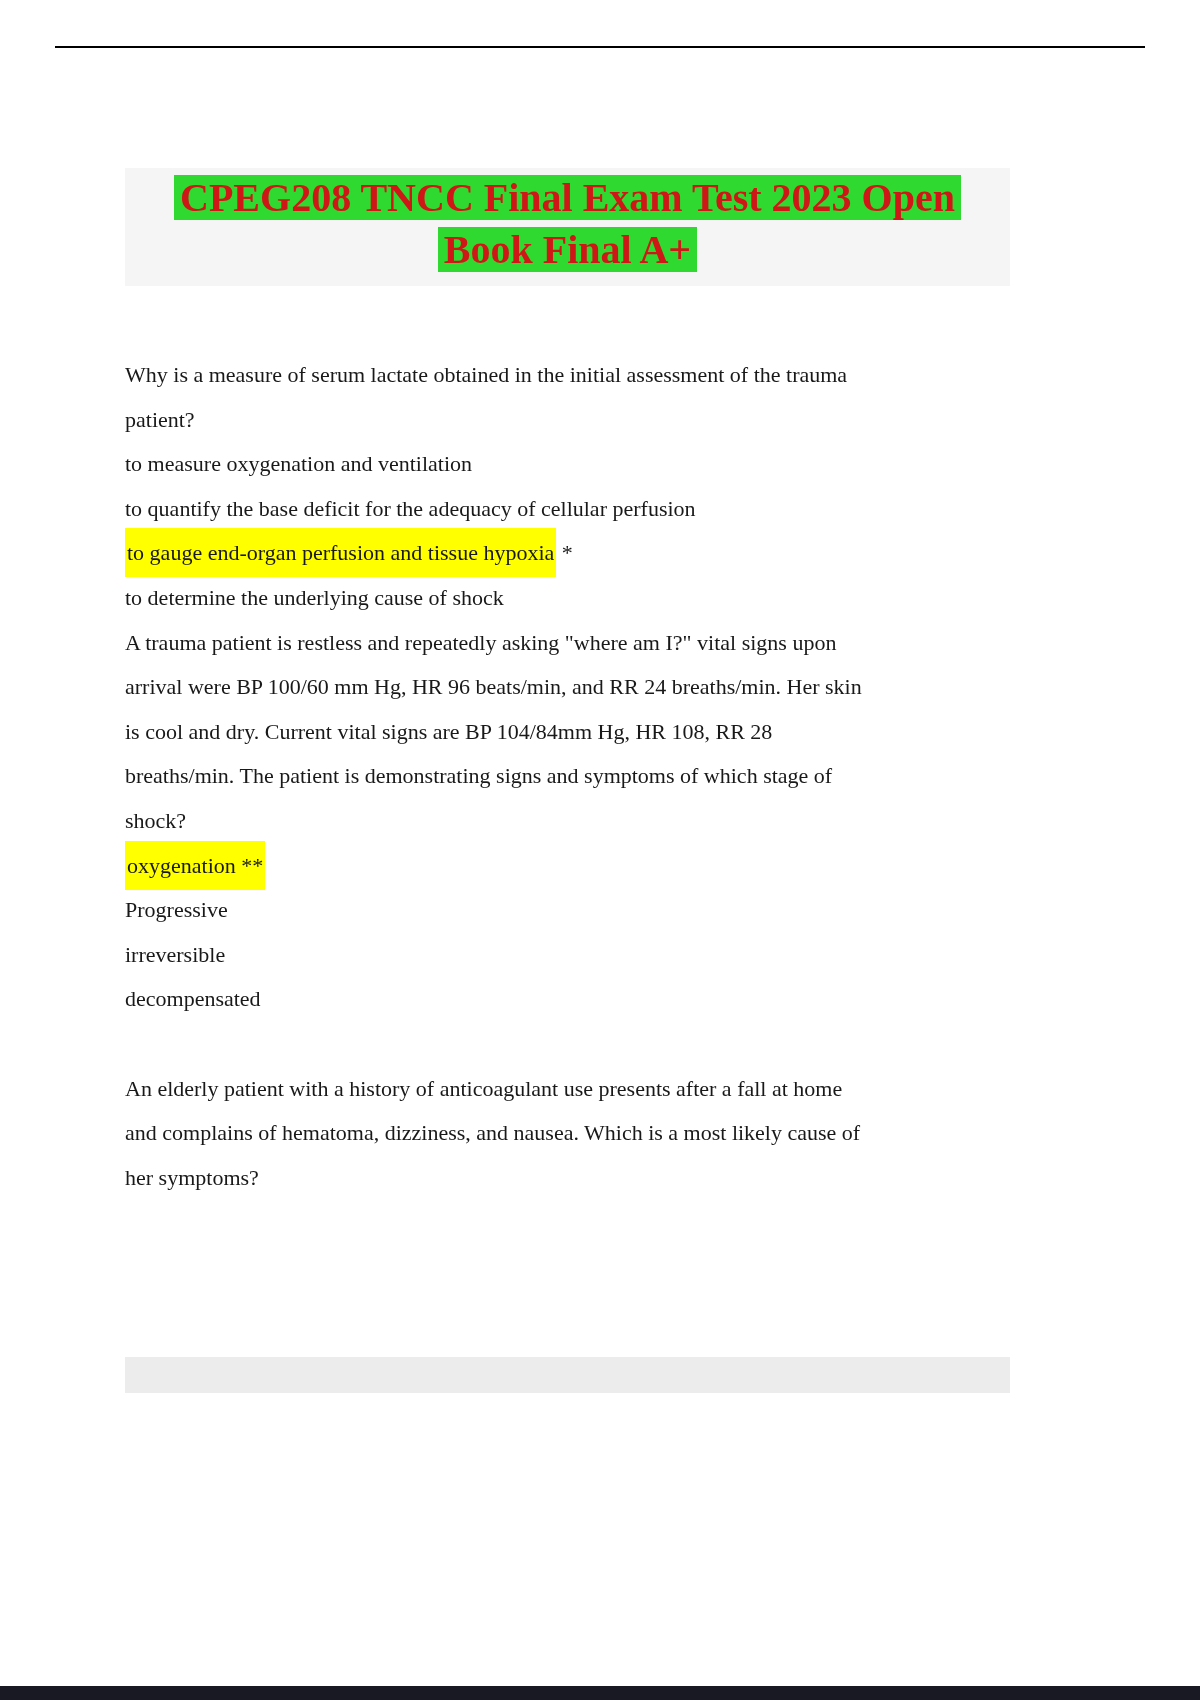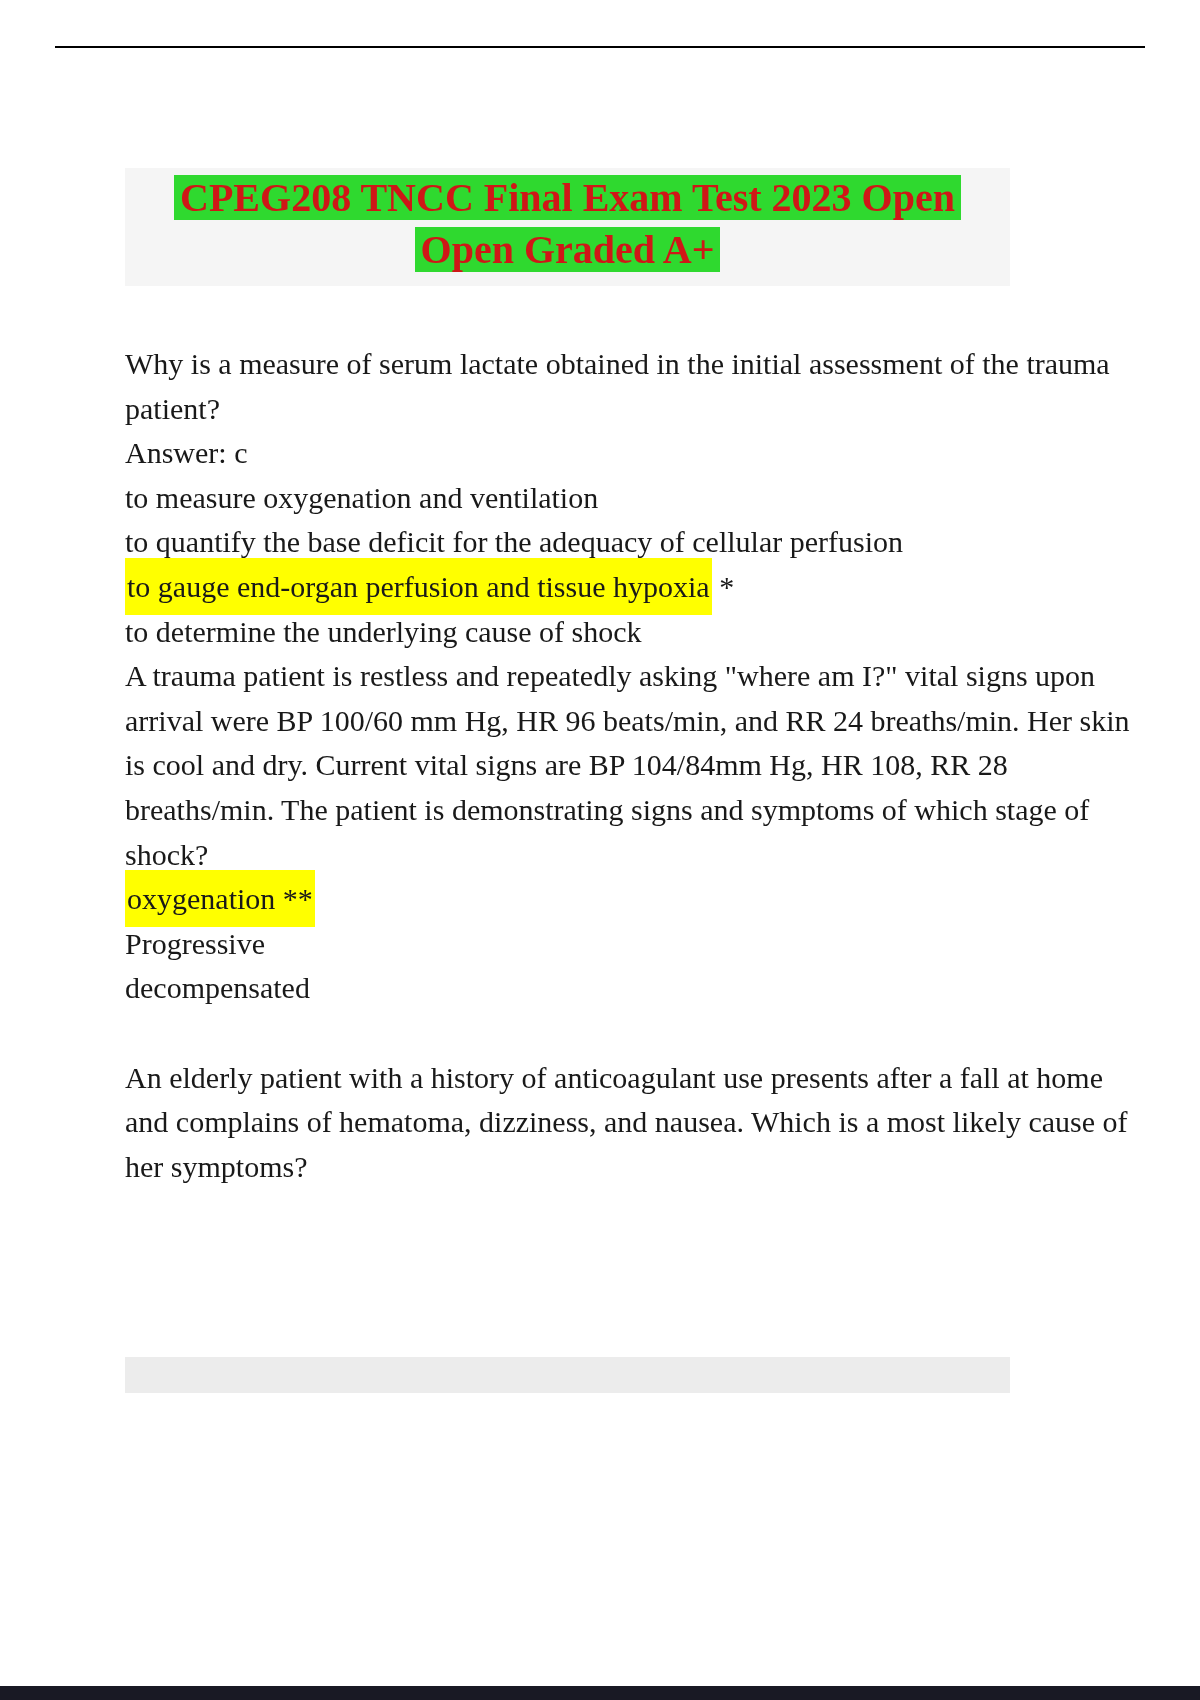--- a/index.html
+++ b/index.html
@@ -40,22 +40,22 @@
     font-weight:bold;
     line-height:52px;
     color:var(--title-red);
   }
   .title-line .green{
     background:var(--hl-green);
     padding:0 6px;
   }
   .doc-body{
     position:absolute;
-    top:342px;left:125px;width:900px;
-    font-size:30px;
+    top:353px;left:125px;width:900px;
+    font-size:22px;
     color:var(--text-color);
   }
   .line{
     line-height:44.6px;
     min-height:44.6px;
     white-space:nowrap;
   }
   .hl{
     background:var(--hl-yellow);
     padding:12px 2px;
@@ -76,39 +76,39 @@
 
 <div class="page">
 
   <div class="top-rule"></div>
 
   <div class="title-band">
     <div class="title-line">
       <span class="green">CPEG208 TNCC Final Exam Test 2023 Open</span>
     </div>
     <div class="title-line">
-      <span class="green">Open Graded A+</span>
+      <span class="green">Book Final A+</span>
     </div>
   </div>
 
   <div class="doc-body">
       <div class="line">Why is a measure of serum lactate obtained in the initial assessment of the trauma</div>
       <div class="line">patient?</div>
-      <div class="line">Answer: c</div>
       <div class="line">to measure oxygenation and ventilation</div>
       <div class="line">to quantify the base deficit for the adequacy of cellular perfusion</div>
       <div class="line"><span class="hl">to gauge end-organ perfusion and tissue hypoxia</span> *</div>
       <div class="line">to determine the underlying cause of shock</div>
       <div class="line">A trauma patient is restless and repeatedly asking "where am I?" vital signs upon</div>
       <div class="line">arrival were BP 100/60 mm Hg, HR 96 beats/min, and RR 24 breaths/min. Her skin</div>
       <div class="line">is cool and dry. Current vital signs are BP 104/84mm Hg, HR 108, RR 28</div>
       <div class="line">breaths/min. The patient is demonstrating signs and symptoms of which stage of</div>
       <div class="line">shock?</div>
       <div class="line"><span class="hl">oxygenation **</span></div>
       <div class="line">Progressive</div>
+      <div class="line">irreversible</div>
       <div class="line">decompensated</div>
       <div class="line">&nbsp;</div>
       <div class="line">An elderly patient with a history of anticoagulant use presents after a fall at home</div>
       <div class="line">and complains of hematoma, dizziness, and nausea. Which is a most likely cause of</div>
       <div class="line">her symptoms?</div>
     </div>
 
   <div class="gray-bar"></div>
 
   <div class="footer-bar"></div>

